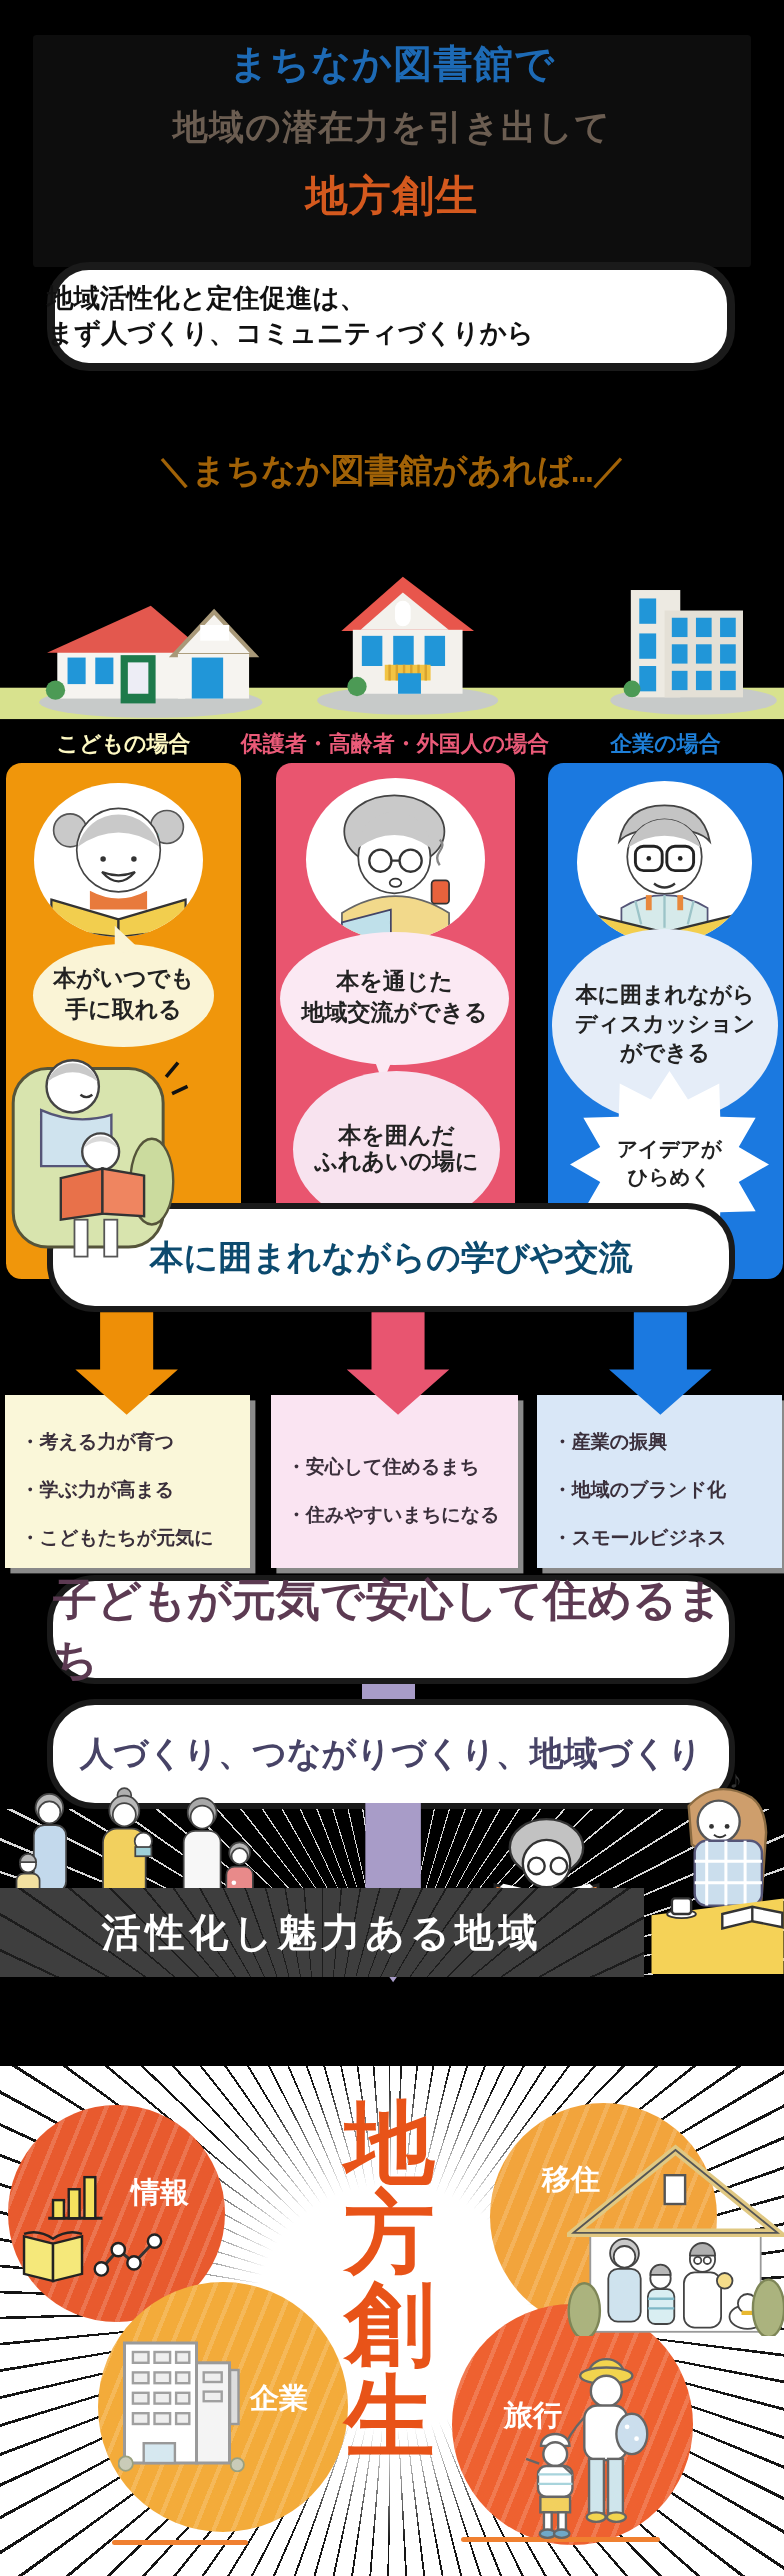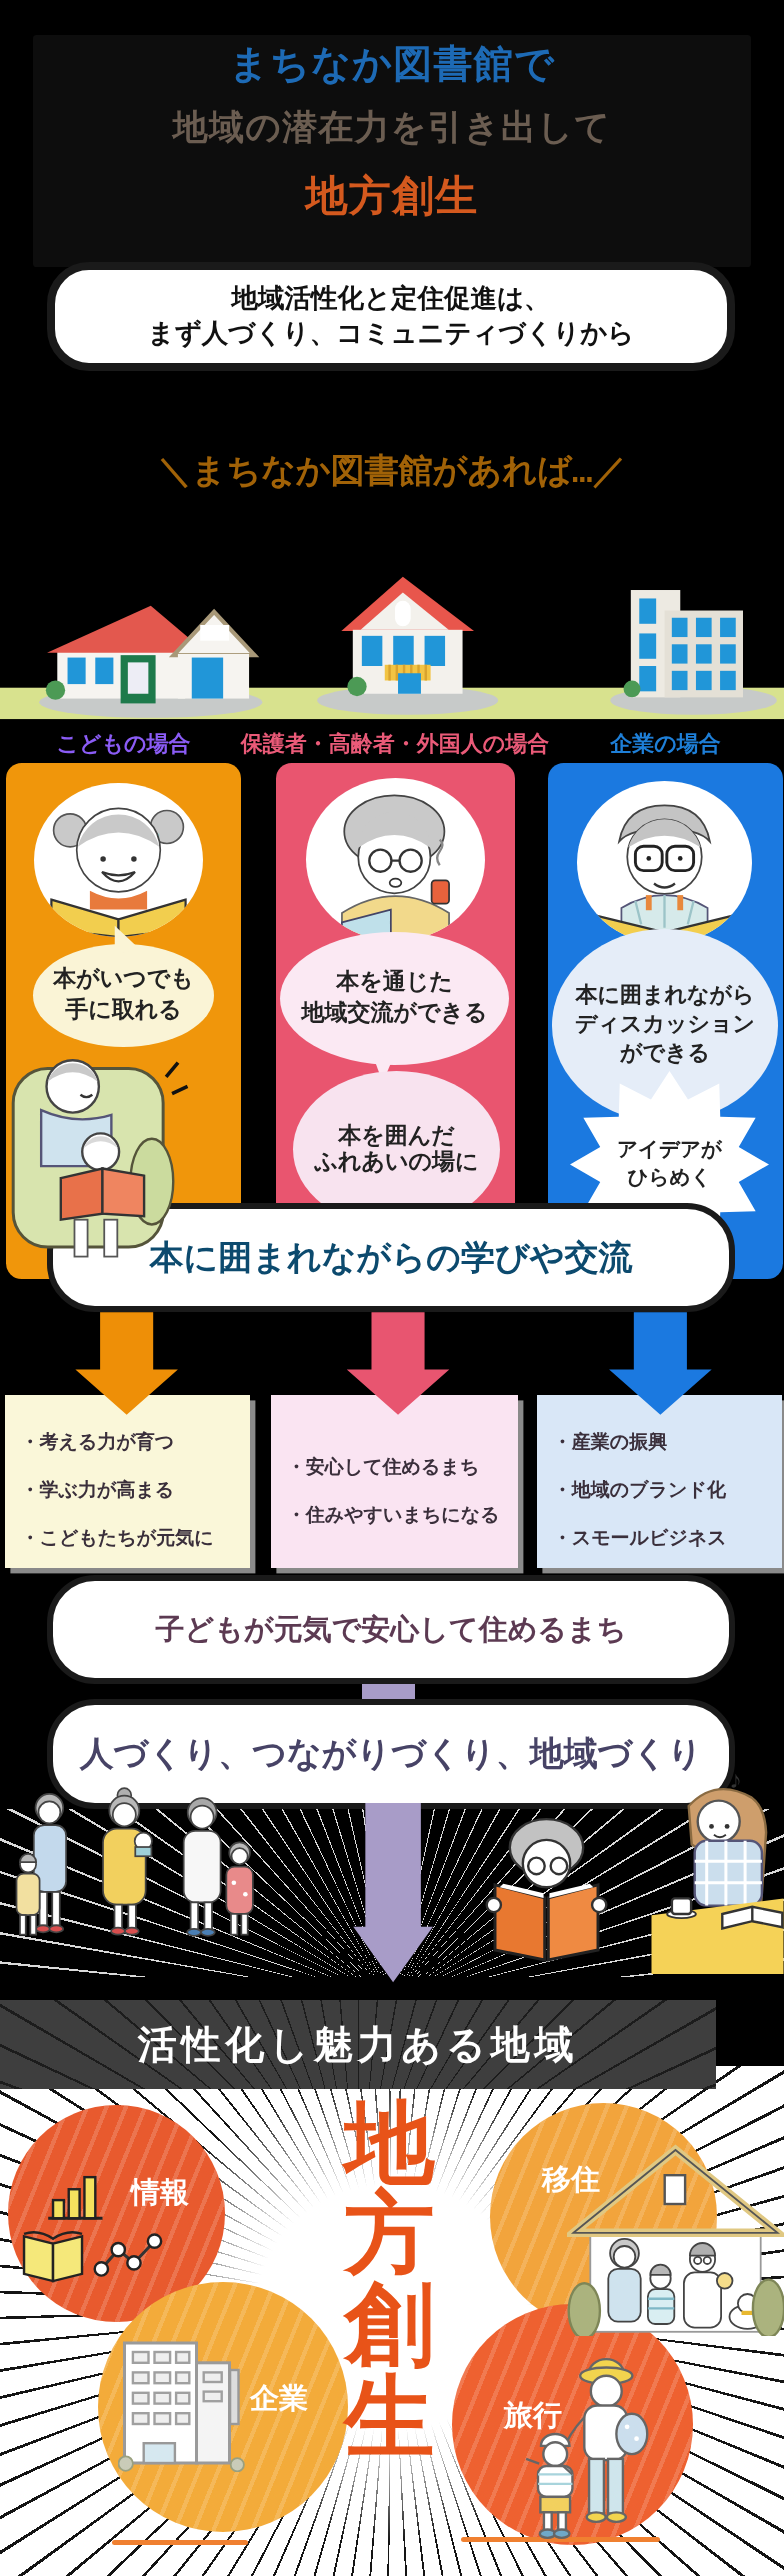--- a/index.html
+++ b/index.html
@@ -10,28 +10,28 @@
   
   .title-panel{left:33px;top:35px;width:718px;height:232px;background:#0d0d0d;border-radius:3.6px;}
   .title-line{left:0;width:784px;font-weight:900;text-align:center;letter-spacing:1.2px;}
   .t1{top:37px;font-size:39px;color:#1d6ab5;}
   .t2{top:104px;font-size:35px;color:#6b5d51;}
   .t3{top:168px;font-size:42px;color:#d4591e;}
 
   
   .intro-box{left:47px;top:262px;width:688px;height:109px;background:#fff;border:8.4px solid #1a1a1a;
              border-radius:42px;box-sizing:border-box;}
-  .intro-text{left:47px;top:283px;width:688px;text-align:center;font-size:26.5px;font-weight:900;color:#111;line-height:35px;}
+  .intro-text{left:47px;top:283px;width:688px;font-size:26.5px;font-weight:900;color:#111;line-height:35px;}
 
   
   .tagline{left:0;top:448px;width:784px;text-align:center;font-size:34px;font-weight:900;color:#a16207;}
 
   
   .case-header{top:729px;font-size:22px;font-weight:900;text-align:center;}
-  .h-child{left:9px;width:229px;color:#8b5cf6;}
+  .h-child{left:9px;width:229px;color:#fef9c3;}
   .h-guardian{left:211px;width:368px;color:#ea5a78;}
   .h-company{left:548px;width:235px;color:#1e7fd8;}
   .col{top:763px;height:516px;border-radius:15.7px;z-index:1;}
   .col-child{left:6px;width:235px;background:#f0960b;}
   .col-guardian{left:276px;width:239px;background:#e9556f;}
   .col-company{left:548px;width:235px;background:#1b79e0;}
   .oval{background:#fff;border-radius:50%;z-index:2;overflow:hidden;}
   .oval-child{left:34px;top:783px;width:169px;height:154px;}
   .oval-guardian{left:306px;top:778px;width:179px;height:163px;}
   .oval-company{left:577px;top:781px;width:175px;height:163px;}
@@ -46,35 +46,35 @@
           border-right:6px solid transparent;border-top:26.5px solid #fbe9f3;transform:rotate(10deg);}
   .bub-pink2{left:293px;top:1071px;width:207px;height:157px;background:#f8e3ef;border-radius:50%;font-size:23px;line-height:26px;text-align:center;}
   .bub-cloud{left:552px;top:929px;width:226px;height:193px;background:#e5edf8;border-radius:50%;font-size:22px;line-height:29px;}
   .bub-star{left:570px;top:1071px;width:199px;height:187px;background:#fff;font-size:20.5px;line-height:28px;
     clip-path:polygon(100% 50%,84.8% 59.3%,93.3% 75%,75.5% 75.5%,75% 93.3%,59.3% 84.8%,50% 100%,40.7% 84.8%,25% 93.3%,24.5% 75.5%,6.7% 75%,15.2% 59.3%,0% 50%,15.2% 40.7%,6.7% 25%,24.5% 24.5%,25% 6.7%,40.7% 15.2%,50% 0%,59.3% 15.2%,75% 6.7%,75.5% 24.5%,93.3% 25%,84.8% 40.7%);}
 
   
   .bigbox{left:47px;width:688px;background:#fff;border:6px solid #1a1a1a;border-radius:48px;box-sizing:border-box;
           display:flex;align-items:center;justify-content:center;font-weight:900;z-index:3;}
   .box-summary{top:1203px;height:109px;font-size:34px;color:#0c4a6e;}
-  .box-result1{top:1575px;height:109px;font-size:29px;color:#5c3a52;}
+  .box-result1{top:1575px;height:109px;font-size:44px;color:#5c3a52;}
   .box-result2{top:1699px;height:110px;font-size:34px;color:#474366;}
   .connector{left:362px;top:1683px;width:53px;height:18px;background:#a89cc8;z-index:2;}
 
   
   .outbox{top:1395px;height:173px;box-shadow:5.4px 5.4px 0 #8a8a8a;box-sizing:border-box;z-index:3;
           font-size:19px;font-weight:900;color:#3a2f3b;line-height:48px;padding-left:15.7px;}
   .ob1{left:4.8px;width:245px;background:#faf7d9;padding-top:24px;}
   .ob2{left:271px;width:247px;background:#fae4f2;padding-top:49px;}
   .ob3{left:537px;width:245px;background:#d9e7f7;padding-top:24px;}
 
   
   .zoneA{left:0;top:1809px;width:784px;height:168px;
      background:repeating-conic-gradient(from 95deg at 50% 115%, rgba(255,255,255,.85) 0deg .35deg, transparent .35deg 4.2deg),#000;}
-  .band{left:0;top:2000px;width:716px;height:89px;background:
+  .band{left:0;top:1888px;width:644px;height:89px;background:
      repeating-conic-gradient(from -90deg at 50% 240%, rgba(0,0,0,.55) 0deg .4deg, transparent .4deg 5deg),#3e3e3e;
      display:flex;align-items:center;justify-content:center;z-index:6;}
   .band-text{font-size:39px;font-weight:900;color:#fff;letter-spacing:4.8px;}
   .zoneB{left:0;top:2066px;width:784px;height:510px;background:
      radial-gradient(ellipse 259px 235px at 392px 241px, #fff 52%, rgba(255,255,255,0) 100%),
      repeating-conic-gradient(from 2deg at 50% 47%, #141414 0deg .4deg, transparent .4deg 3.8deg),#fff;}
 
   
   .gcircle{border-radius:50%;z-index:2;}
   .gcircle::after{content:"";position:absolute;inset:0;border-radius:50%;

